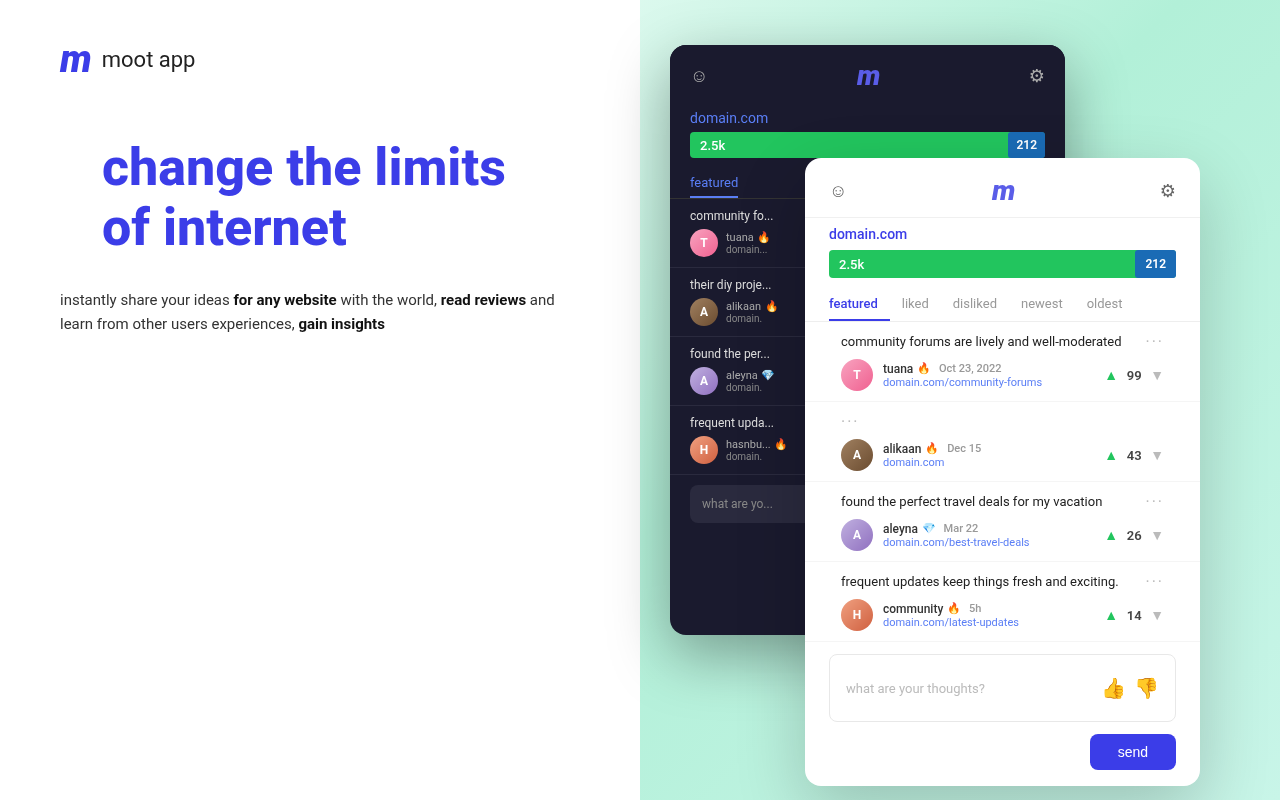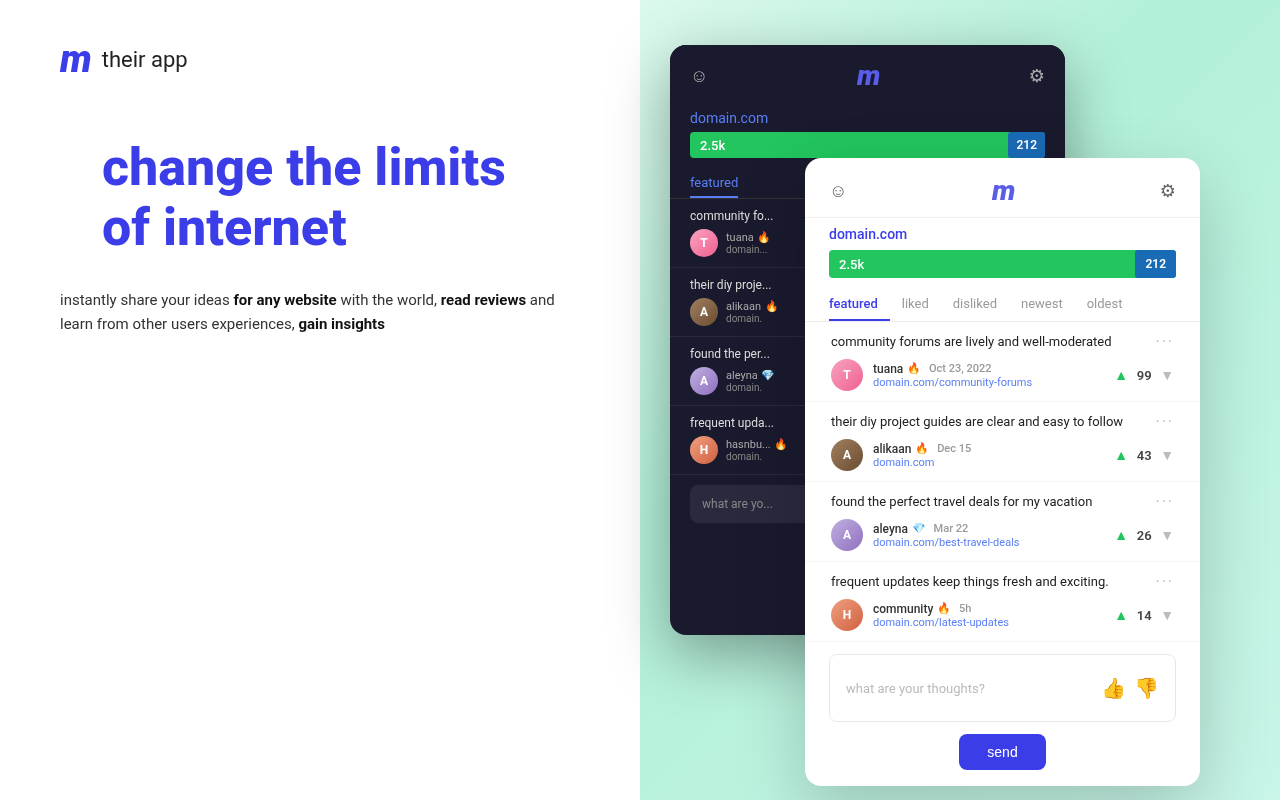--- a/index.html
+++ b/index.html
@@ -308,21 +308,21 @@
       cursor: pointer;
     }
 
     .light-tab.active {
       color: #3b3de8;
       border-bottom: 2px solid #3b3de8;
       font-weight: 500;
     }
 
     .light-review-item {
-      padding: 10px 26px;
+      padding: 10px 36px;
       border-bottom: 1px solid #f5f5f5;
     }
 
     .light-review-title {
       color: #222;
       font-size: 13px;
       margin-bottom: 8px;
       display: flex;
       align-items: center;
       justify-content: space-between;
@@ -427,21 +427,21 @@
       font-size: 20px;
     }
 
     .thumb-down-icon {
       color: #bbb;
       font-size: 20px;
     }
 
     .send-button-area {
       display: flex;
-      justify-content: center;
+      justify-content: flex-end;
       padding: 0 24px 16px;
     }
 
     .send-btn {
       background: #3b3de8;
       color: #fff;
       border: none;
       border-radius: 8px;
       padding: 10px 28px;
       font-size: 14px;
@@ -473,21 +473,21 @@
   </style>
 </head>
 <body>
 
 <div class="bg-gradient"></div>
 
 <div class="left-panel">
 
   <div class="logo-area">
     <span class="logo-m">m</span>
-    <span class="logo-text">their app</span>
+    <span class="logo-text">moot app</span>
   </div>
 
   <h1 class="hero-title">
     <span>change the limits</span><br>
     <span>of internet</span>
   </h1>
 
   <p class="hero-description">
     <span>instantly share your ideas </span><strong>for any website</strong><span> with the world, </span><strong>read reviews</strong><span> and learn from other users experiences, </span><strong>gain insights</strong>
   </p>
@@ -601,21 +601,20 @@
         <div class="vote-area">
           <span class="vote-up">▲</span>
           <span class="vote-count">99</span>
           <span class="vote-down">▼</span>
         </div>
       </div>
     </div>
 
     <div class="light-review-item">
       <div class="light-review-title">
-        <span class="light-review-title-text">their diy project guides are clear and easy to follow</span>
         <span class="more-dots">···</span>
       </div>
       <div class="light-review-meta">
         <div class="light-avatar av-alikaan">
           <div class="avatar-letter">A</div>
         </div>
         <div class="light-user-info">
           <span class="light-username">
             <span>alikaan</span>
             <span class="emoji-badge">🔥</span>

